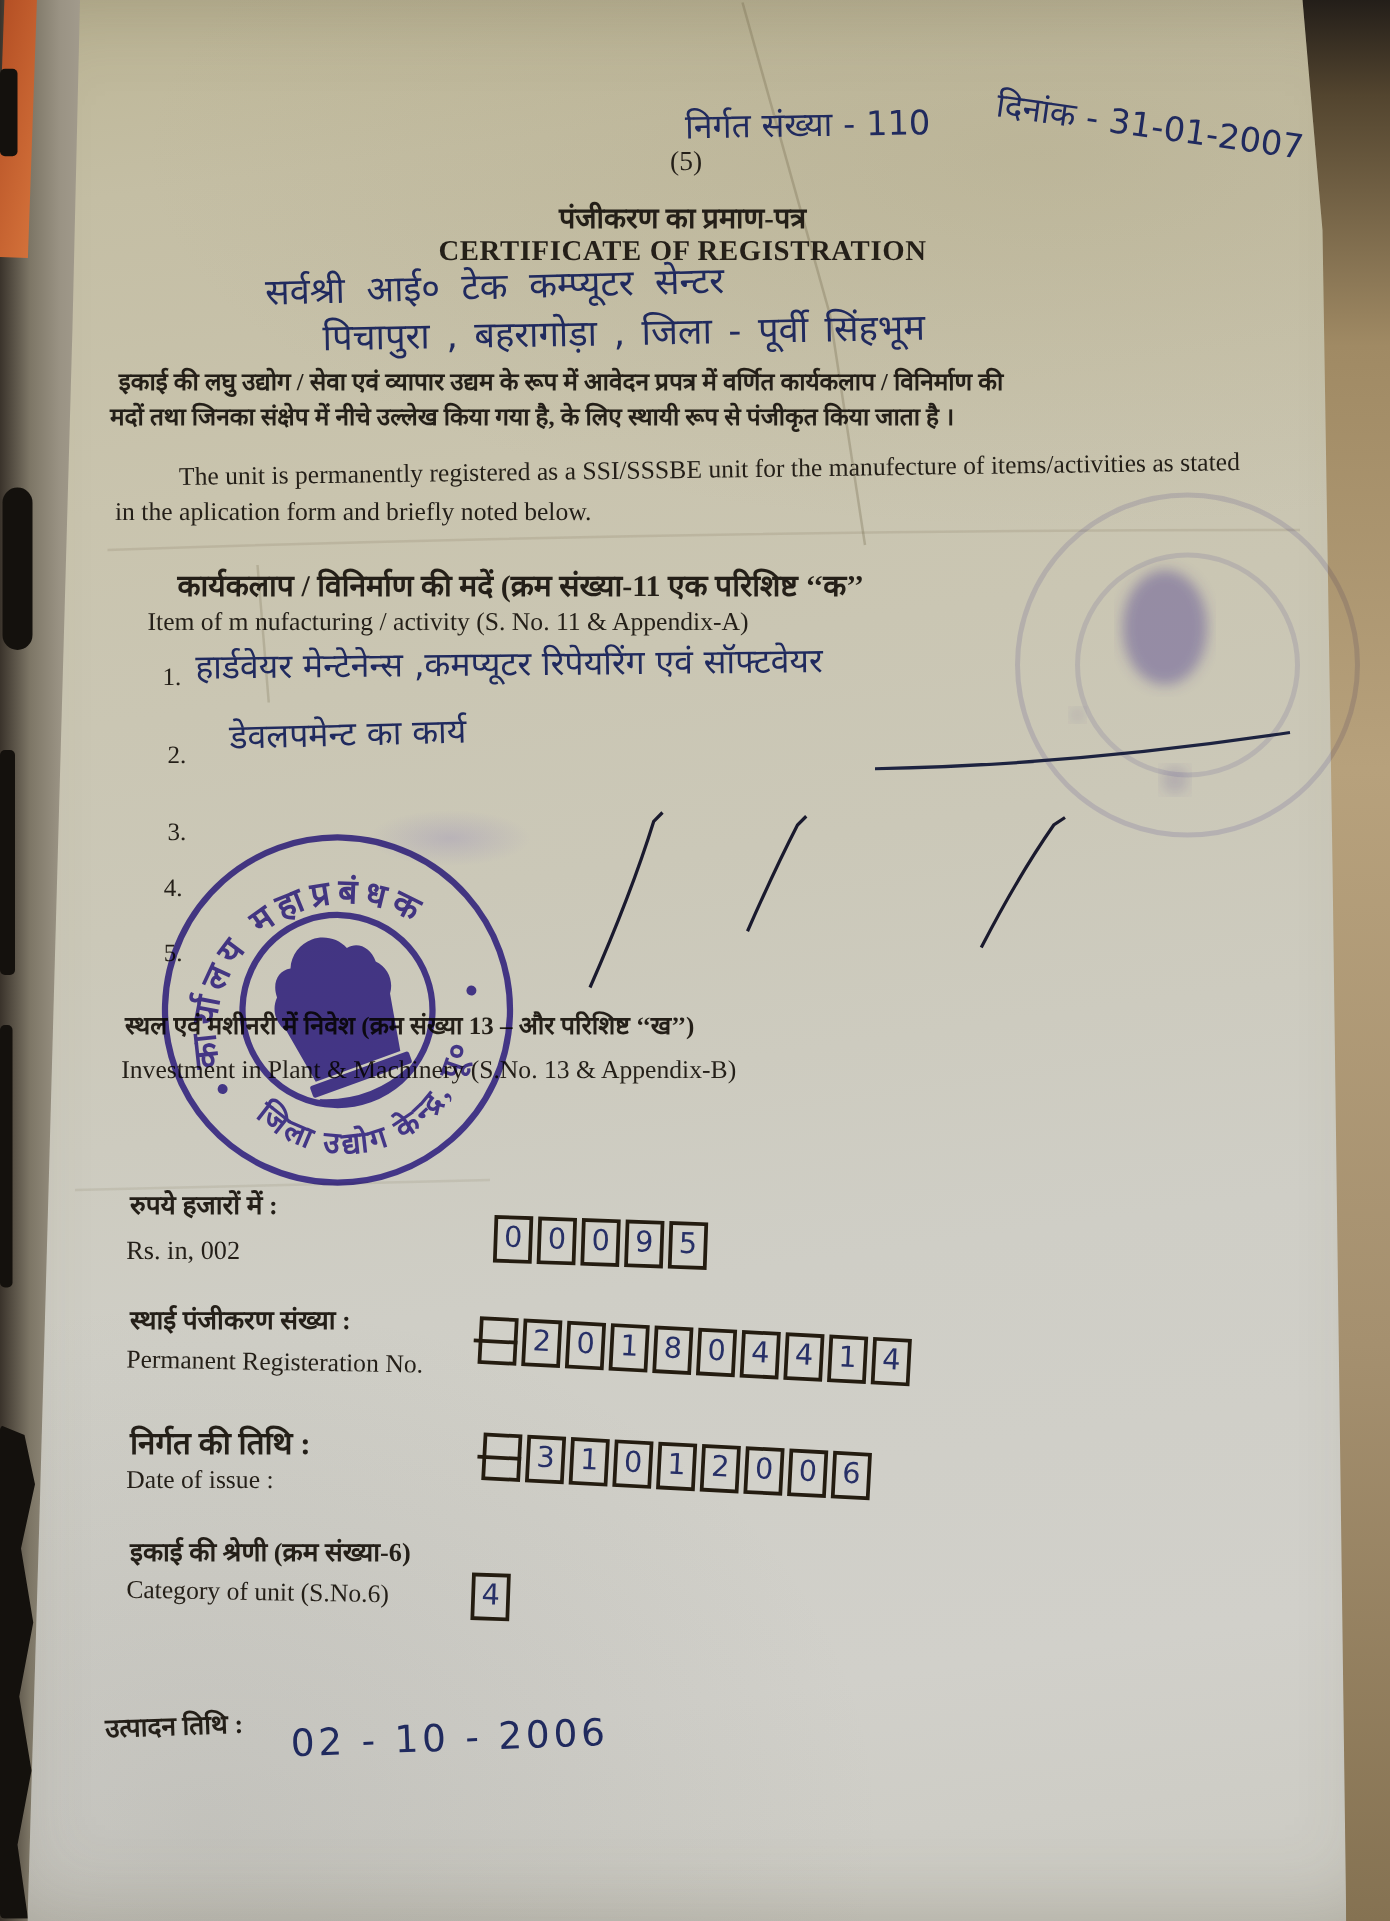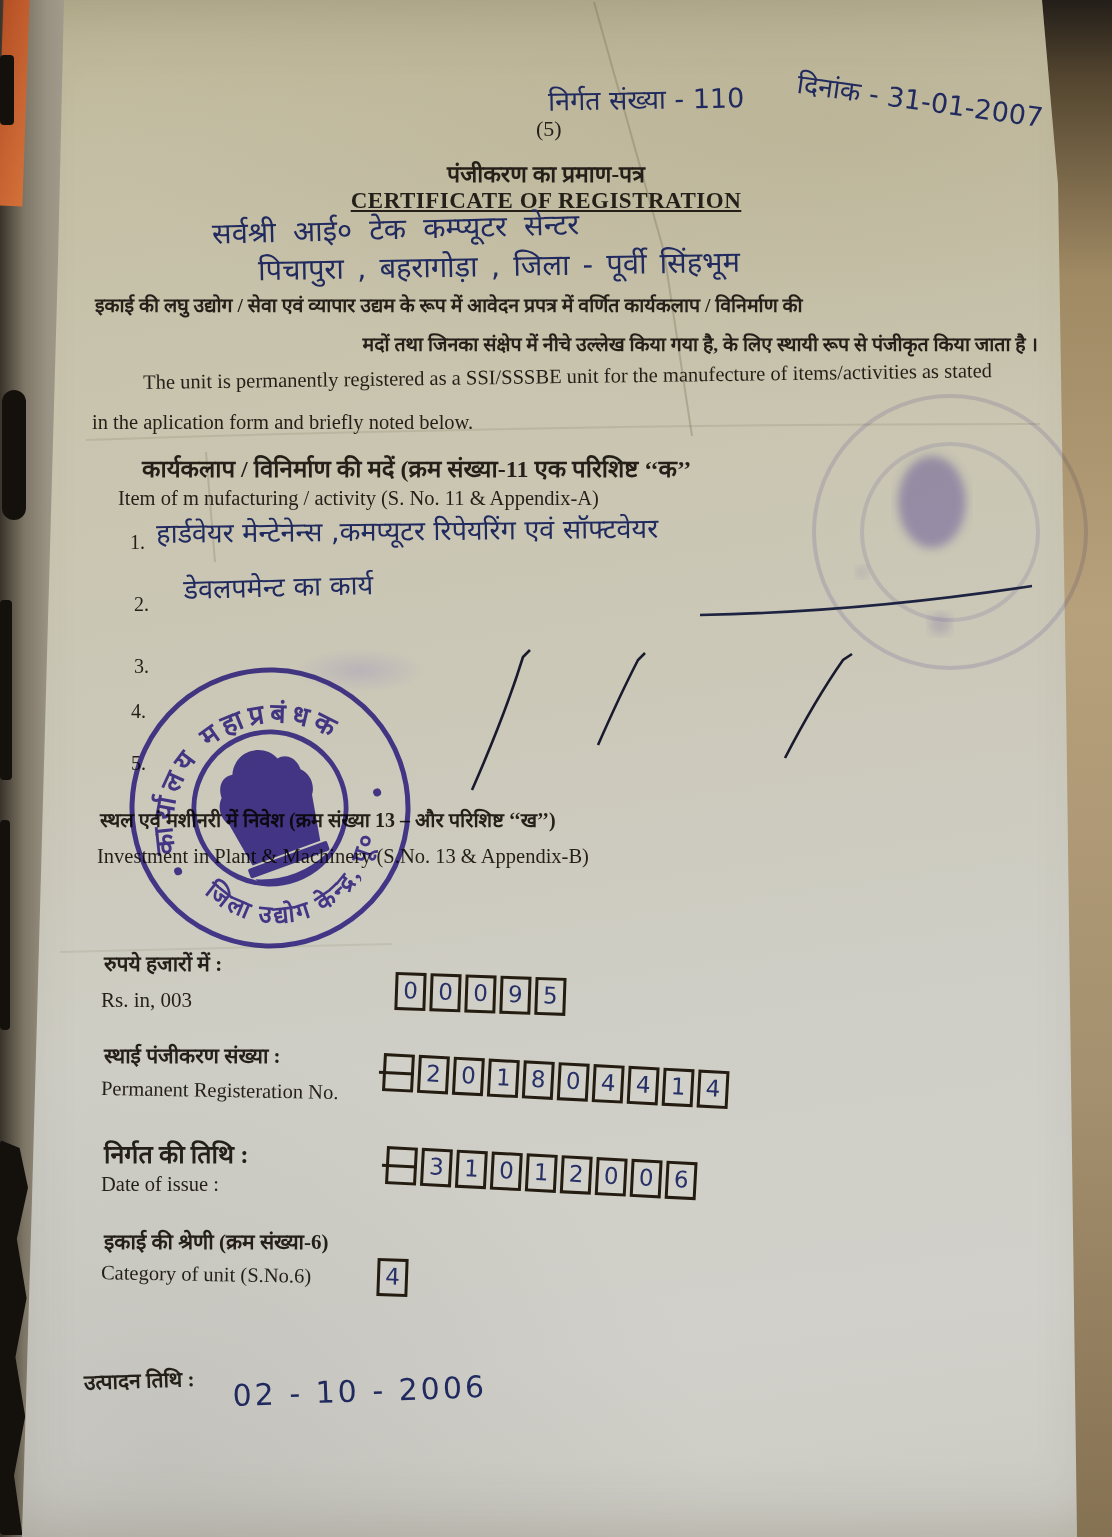--- a/index.html
+++ b/index.html
@@ -81,30 +81,30 @@
 </svg>
 <div class="abs" style="left:295px;top:648px;width:130px;height:45px;border-radius:50%;
             background:radial-gradient(closest-side,rgba(90,70,190,.35),transparent);opacity:.45;"></div>
 
 <div class="abs hw" style="left:548px;top:80px;font-size:27px;transform:rotate(-1deg);">निर्गत संख्या - 110</div>
 <div class="abs hw" style="left:800px;top:64px;font-size:27px;transform:rotate(8deg);transform-origin:left top;">दिनांक - 31-01-2007</div>
 
 <div class="abs print-en" style="left:536px;top:116px;font-size:22px;">(5)</div>
 
 <div class="center-line print-hi" style="top:157px;font-size:23px;font-family:Liberation Serif, serif;">पंजीकरण का प्रमाण-पत्र</div>
-<div class="center-line print-en" style="top:188px;font-size:23px;font-weight:bold;letter-spacing:.5px;text-decoration:underline;">CERTIFICATE OF REGISTRATION</div>
+<div class="center-line print-en" style="top:188px;font-size:23px;font-weight:bold;letter-spacing:.5px;">CERTIFICATE OF REGISTRATION</div>
 
 <div class="abs hw" style="left:212px;top:208px;font-size:29px;transform:rotate(-1.5deg);word-spacing:8px;">सर्वश्री आई० टेक कम्प्यूटर सेन्टर</div>
 <div class="abs hw" style="left:258px;top:245px;font-size:29px;transform:rotate(-1deg);word-spacing:4px;">पिचापुरा , बहरागोड़ा , जिला - पूर्वी सिंहभूम</div>
 
 <div class="abs print-hi" style="left:95px;top:291px;width:950px;font-size:19.5px;">इकाई की लघु उद्योग / सेवा एवं व्यापार उद्यम के रूप में आवेदन प्रपत्र में वर्णित कार्यकलाप / विनिर्माण की</div>
-<div class="abs print-hi" style="left:88px;top:330px;width:950px;font-size:19.5px;text-align:right;">मदों तथा जिनका संक्षेप में नीचे उल्लेख किया गया है, के लिए स्थायी रूप से पंजीकृत किया जाता है ।</div>
+<div class="abs print-hi" style="left:88px;top:319px;width:950px;font-size:19.5px;">मदों तथा जिनका संक्षेप में नीचे उल्लेख किया गया है, के लिए स्थायी रूप से पंजीकृत किया जाता है ।</div>
 
 <div class="abs print-en" style="left:143px;top:371px;font-size:20.5px;transform:rotate(-0.8deg);transform-origin:left top;">The unit is permanently registered as a SSI/SSSBE unit for the manufecture of items/activities as stated</div>
-<div class="abs print-en" style="left:92px;top:411px;font-size:20.5px;">in the aplication form and briefly noted below.</div>
+<div class="abs print-en" style="left:92px;top:399px;font-size:20.5px;">in the aplication form and briefly noted below.</div>
 
 <div class="abs print-hi" style="left:142px;top:451px;font-size:24px;">कार्यकलाप / विनिर्माण की मदें   (क्रम संख्या-11 एक परिशिष्ट ‘‘क’’</div>
 <div class="abs print-en" style="left:118px;top:487px;font-size:20.5px;">Item of m nufacturing / activity (S. No. 11 &amp; Appendix-A)</div>
 
 <div class="abs print-en" style="left:130px;top:531px;font-size:20px;">1.</div>
 <div class="abs hw" style="left:156px;top:514px;font-size:27px;transform:rotate(-0.6deg);transform-origin:left top;">हार्डवेयर मेन्टेनेन्स ,कमप्यूटर रिपेयरिंग एवं सॉफ्टवेयर</div>
 
 <div class="abs print-en" style="left:134px;top:593px;font-size:20px;">2.</div>
 <div class="abs hw" style="left:183px;top:570px;font-size:27px;transform:rotate(-1.5deg);transform-origin:left top;">डेवलपमेन्ट का कार्य</div>
 
@@ -138,21 +138,21 @@
     </text>
     <text font-family="Liberation Serif,serif" font-size="24" font-weight="bold" fill="var(--ink,#4534ad)" letter-spacing="3">
       <textPath href="#arcBot" startOffset="4%">जिला उद्योग केन्द्र, पू०</textPath>
     </text>
     <circle cx="40" cy="176" r="4" fill="var(--ink,#4534ad)"></circle>
     <circle cx="254" cy="170" r="4" fill="var(--ink,#4534ad)"></circle>
   </g>
 </svg>
 
 <div class="abs print-hi" style="left:104px;top:949px;font-size:21px;">रुपये हजारों में :</div>
-<div class="abs print-en" style="left:101px;top:988px;font-size:21px;">Rs. in, 003</div>
+<div class="abs print-en" style="left:101px;top:988px;font-size:21px;">Rs. in, 002</div>
 <div class="boxrow" style="left:395px;top:972px;transform:rotate(2deg);"><span class="dbox">0</span><span class="dbox">0</span><span class="dbox">0</span><span class="dbox">9</span><span class="dbox">5</span></div>
 
 <div class="abs print-hi" style="left:104px;top:1041px;font-size:21px;">स्थाई पंजीकरण संख्या :</div>
 <div class="abs print-en" style="left:101px;top:1079px;font-size:20.5px;transform:rotate(1deg);">Permanent Registeration No.</div>
 <div class="boxrow" style="left:383px;top:1053px;transform:rotate(3deg);"><span class="dbox dash"></span><span class="dbox">2</span><span class="dbox">0</span><span class="dbox">1</span><span class="dbox">8</span><span class="dbox">0</span><span class="dbox">4</span><span class="dbox">4</span><span class="dbox">1</span><span class="dbox">4</span></div>
 
 <div class="abs print-hi" style="left:104px;top:1136px;font-size:25px;">निर्गत की तिथि :</div>
 <div class="abs print-en" style="left:101px;top:1173px;font-size:20.5px;">Date of issue :</div>
 <div class="boxrow" style="left:386px;top:1146px;transform:rotate(3deg);"><span class="dbox dash"></span><span class="dbox">3</span><span class="dbox">1</span><span class="dbox">0</span><span class="dbox">1</span><span class="dbox">2</span><span class="dbox">0</span><span class="dbox">0</span><span class="dbox">6</span></div>
 

